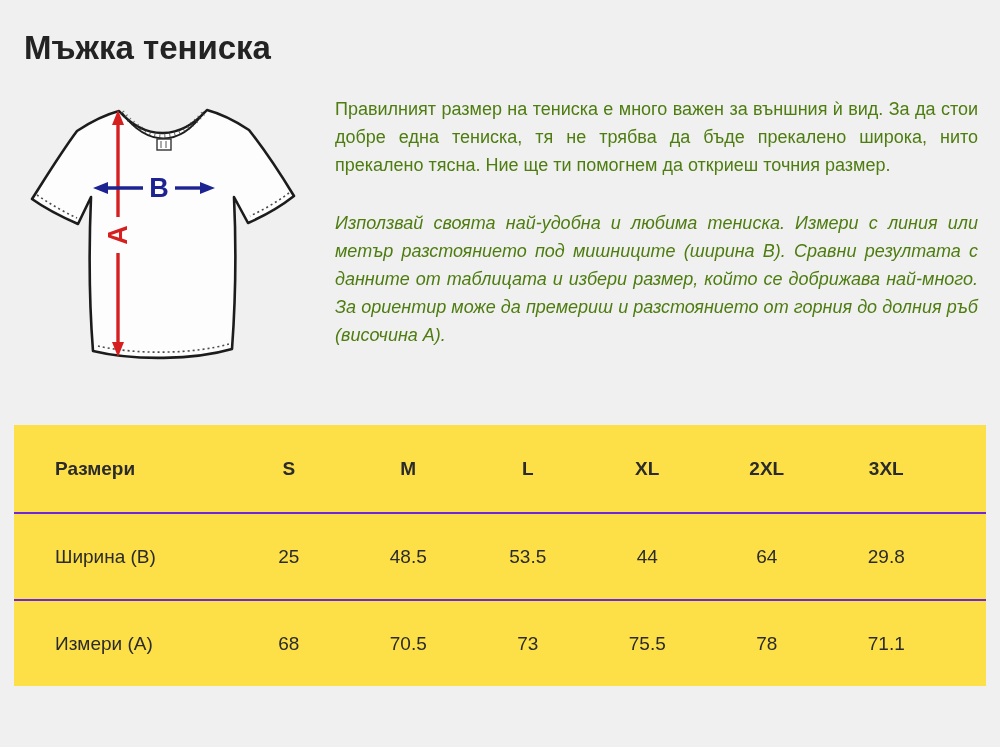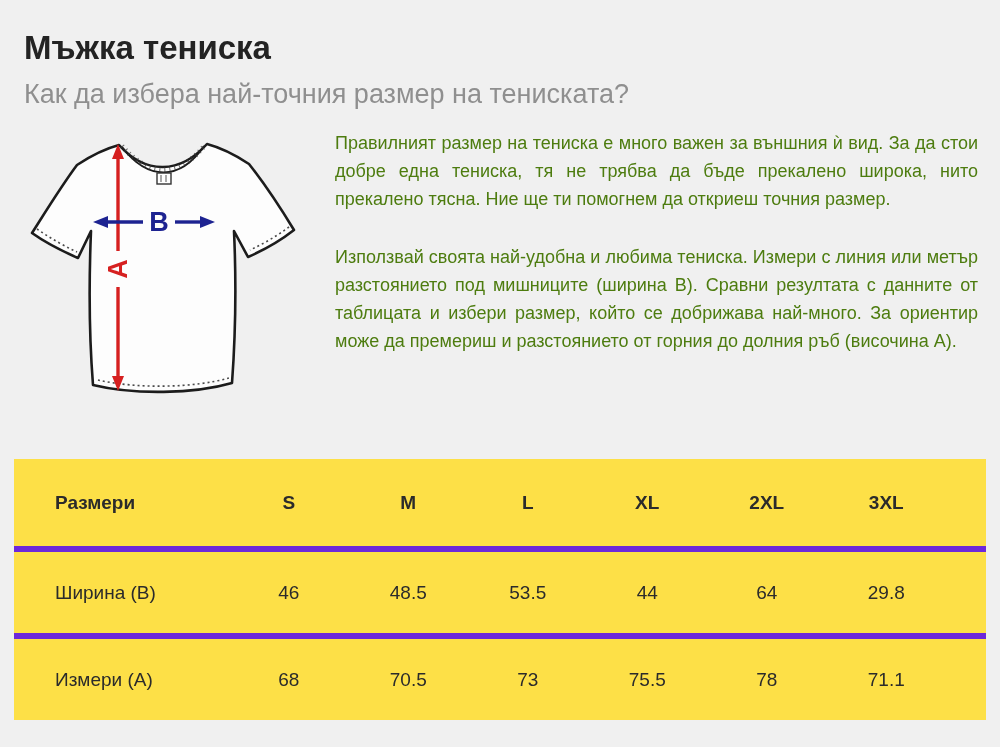--- a/index.html
+++ b/index.html
@@ -28,58 +28,57 @@
   
   .intro{display:flex;align-items:flex-start;gap:25px;padding:18px 22px 0 22px;}
   .figure{width:288px;height:292px;flex:0 0 auto;}
   .figure svg{display:block;width:288px;height:292px;}
   .intro-text{flex:1 1 auto;max-width:645px;}
   .intro-text p{
     margin:0 0 30px 0;
     font-size:18px;line-height:28px;
     text-align:justify;color:#4d7c0f;
   }
-  .intro-text p:last-child{margin-bottom:0;}
+  .intro-text p:last-child{margin-bottom:0;font-style:italic;}
 
   
   .size-panel{
     margin:38px 14px 0 14px;
     background:#fde047;
   }
   .size-row{
     display:grid;
     grid-template-columns:215px repeat(6,1fr);
     align-items:center;
     height:87px;
     padding-right:40px;
     box-sizing:border-box;
     font-size:19px;color:#2b2b2b;
   }
-  .size-row + .size-row{border-top:6px solid #6d28d9;}
+  .size-row + .size-row{border-top:2px solid #6d28d9;}
   .size-row .rowlabel{padding-left:41px;text-align:left;font-weight:400;}
   .size-row.head .rowlabel,
   .size-row.head .cell{font-weight:700;}
   .size-row .cell{text-align:center;}
 
   
   .tee-outline{fill:#fdfdfd;stroke:#1c1c1c;stroke-width:2.6;stroke-linejoin:round;}
   .tee-line{fill:none;stroke:#1c1c1c;stroke-width:2;}
   .tee-stitch{fill:none;stroke:#4a4a4a;stroke-width:1.6;stroke-dasharray:2 3;}
   .tee-rib{fill:none;stroke:#3a3a3a;stroke-width:5;stroke-dasharray:1 4;opacity:.75;}
   .arrow-line{fill:none;stroke-width:3.4;}
   .arrow-label{font-family:"Liberation Sans",sans-serif;font-size:27px;font-weight:700;}
 </style>
 </head>
 <body>
 
 <div class="page">
 
   <div class="hdr">
     <h1 class="title">Мъжка тениска</h1>
-    <h2 class="subtitle">Как да избера най-точния размер на тениската?</h2>
   </div>
 
   <div class="intro">
 
     <div class="figure">
       <svg viewBox="0 0 288 292" xmlns="http://www.w3.org/2000/svg">
 
         <path class="tee-outline" d="
           M 97,16
           C 82,20 67,28 55,36
@@ -140,21 +139,21 @@
       <div class="cell">S</div>
       <div class="cell">M</div>
       <div class="cell">L</div>
       <div class="cell">XL</div>
       <div class="cell">2XL</div>
       <div class="cell">3XL</div>
     </div>
 
     <div class="size-row">
       <div class="rowlabel">Ширина (B)</div>
-      <div class="cell">46</div>
+      <div class="cell">25</div>
       <div class="cell">48.5</div>
       <div class="cell">53.5</div>
       <div class="cell">44</div>
       <div class="cell">64</div>
       <div class="cell">29.8</div>
     </div>
 
     <div class="size-row">
       <div class="rowlabel">Измери (A)</div>
       <div class="cell">68</div>

